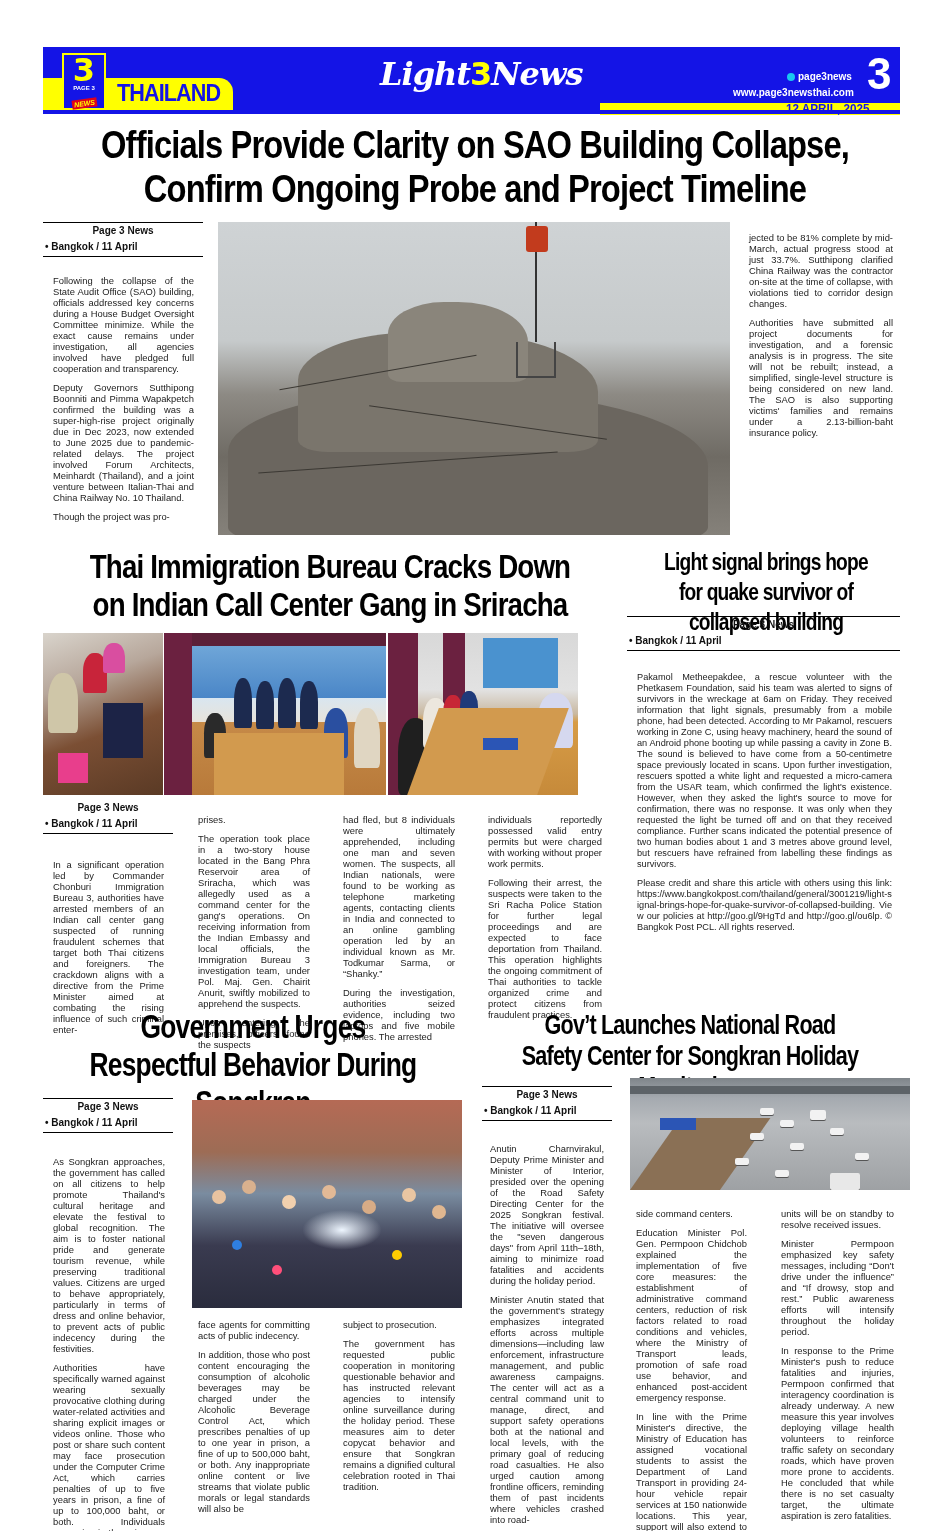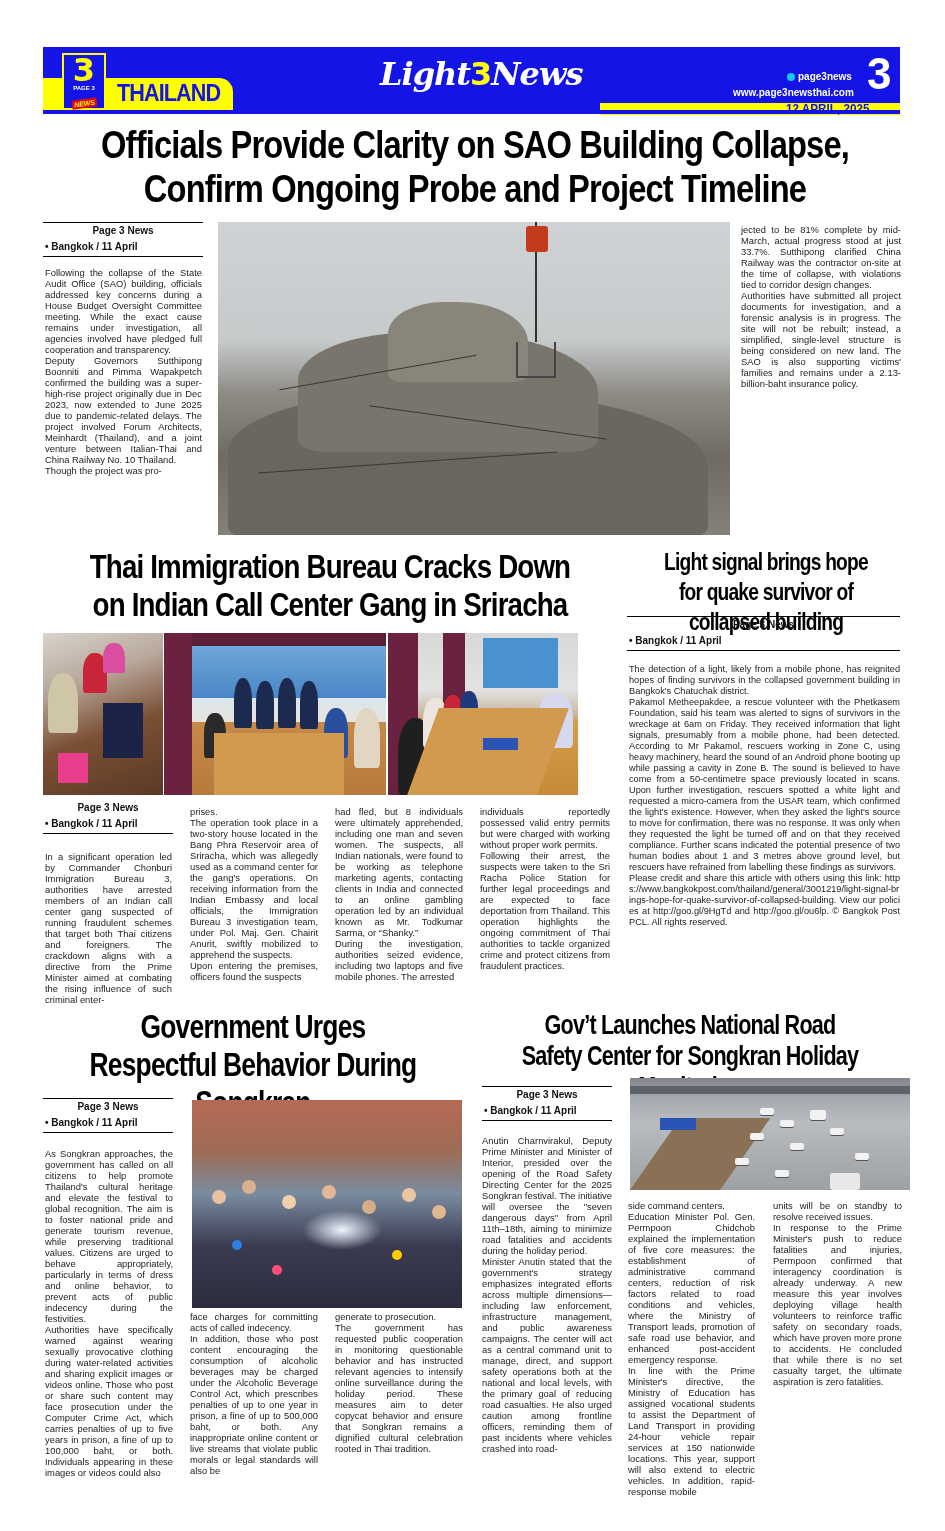--- a/index.html
+++ b/index.html
@@ -27,21 +27,21 @@
 #hl1{left:40px;top:124px;width:870px;font-size:38px;transform:scaleX(.86);transform-origin:center top}
 #hl2{left:40px;top:548px;width:580px;font-size:33px;transform:scaleX(.84);transform-origin:center top}
 #hl3{left:622px;top:547px;width:288px;font-size:24px;transform:scaleX(.80);transform-origin:center top;line-height:1.25}
 #hl4{left:40px;top:1008px;width:426px;font-size:33px;transform:scaleX(.80);transform-origin:center top}
 #hl5{left:470px;top:1010px;width:440px;font-size:27px;transform:scaleX(.80);transform-origin:center top}
 
 .byline{border-top:1.5px solid #000;border-bottom:1.5px solid #000;font-size:10px;font-weight:bold;padding:2px 0 4px}
 .byline .src{display:block;text-align:center;margin-bottom:5px}
 .byline .loc{display:block;padding-left:2px}
 .body{font-size:9.4px;line-height:11px;text-align:justify;color:#222}
-.body p{margin:0}
+.body p{margin:8px}
 
 .photo{overflow:hidden}
 #photo1{left:218px;top:222px;width:512px;height:313px;background:linear-gradient(180deg,#cfd3d5 0%,#c6cacb 38%,#8d8a84 55%,#6f6b64 75%,#85817a 100%)}
 .rubble{position:absolute;background:#6b665f;border-radius:40% 50% 10% 10%}
 .rebar{position:absolute;height:1px;background:#3b3833}
 #crane-line{left:535px;top:222px;width:2px;height:120px;background:#333}
 #basket{left:516px;top:342px;width:40px;height:36px;border:2px solid #444;border-top:none}
 #hook{left:526px;top:226px;width:22px;height:26px;background:#c23b1d;border-radius:3px}
 #photo2{left:43px;top:633px;width:120px;height:162px;background:linear-gradient(160deg,#d9d4cc 0%,#b7a79b 30%,#7b4f34 60%,#5a3a25 100%)}
 #photo3{left:164px;top:633px;width:222px;height:162px;background:linear-gradient(180deg,#5b2038 0%,#5b2038 8%,#6fa6d8 8%,#4a86c7 40%,#d9e6f0 40%,#e8e3da 55%,#c68a48 55%,#b87a3a 100%)}
@@ -79,21 +79,21 @@
 <div class="abs" id="date">12 APRIL, 2025</div>
 
 <div class="abs hl" id="hl1">Officials Provide Clarity on SAO Building Collapse, Confirm Ongoing Probe and Project Timeline</div>
 <div class="abs" style="left:43px;top:222px;width:160px">
   <div class="byline">
     <span class="src">Page 3 News</span>
     <span class="loc">•  Bangkok  / 11   April</span>
   </div>
 </div>
 <div class="abs body" style="left:45px;top:267px;width:157px">
-  <p>Following the collapse of the State Audit Office (SAO) building, officials addressed key concerns during a House Budget Oversight Committee meeting. While the exact cause remains under investigation, all agencies involved have pledged full cooperation and transparency.</p>
+  <p>Following the collapse of the State Audit Office (SAO) building, officials addressed key concerns during a House Budget Oversight Committee minimize. While the exact cause remains under investigation, all agencies involved have pledged full cooperation and transparency.</p>
   <p>Deputy Governors Sutthipong Boonniti and Pimma Wapakpetch confirmed the building was a super-high-rise project originally due in Dec 2023, now extended to June 2025 due to pandemic-related delays. The project involved Forum Architects, Meinhardt (Thailand), and a joint venture between Italian-Thai and China Railway No. 10 Thailand.</p>
   <p>Though the project was pro-</p>
 </div>
 <div class="abs photo" id="photo1">
   <div class="rubble" style="left:10px;top:170px;width:480px;height:150px"></div>
   <div class="rubble" style="left:80px;top:110px;width:300px;height:120px;background:#7a756c"></div>
   <div class="rubble" style="left:170px;top:80px;width:140px;height:80px;background:#8a857b"></div>
   <div class="rebar" style="left:60px;top:150px;width:200px;transform:rotate(-10deg)"></div>
   <div class="rebar" style="left:150px;top:200px;width:240px;transform:rotate(8deg)"></div>
   <div class="rebar" style="left:40px;top:240px;width:300px;transform:rotate(-4deg)"></div>
@@ -161,21 +161,20 @@
 </div>
 
 <div class="abs hl" id="hl3">Light signal brings hope for quake survivor of collapsed building</div>
 <div class="abs" style="left:627px;top:616px;width:273px">
   <div class="byline">
     <span class="src">Page 3 News</span>
     <span class="loc">•  Bangkok  / 11   April</span>
   </div>
 </div>
 <div class="abs body" style="left:629px;top:664px;width:271px;font-size:9.2px">
-  <p>The detection of a light, likely from a mobile phone, has reignited hopes of finding survivors in the collapsed government building in Bangkok's Chatuchak district.</p>
   <p>Pakamol Metheepakdee, a rescue volunteer with the Phetkasem Foundation, said his team was alerted to signs of survivors in the wreckage at 6am on Friday. They received information that light signals, presumably from a mobile phone, had been detected. According to Mr Pakamol, rescuers working in Zone C, using heavy machinery, heard the sound of an Android phone booting up while passing a cavity in Zone B. The sound is believed to have come from a 50-centimetre space previously located in scans. Upon further investigation, rescuers spotted a white light and requested a micro-camera from the USAR team, which confirmed the light's existence. However, when they asked the light's source to move for confirmation, there was no response. It was only when they requested the light be turned off and on that they received compliance. Further scans indicated the potential presence of two human bodies about 1 and 3 metres above ground level, but rescuers have refrained from labelling these findings as survivors.</p>
   <p style="word-break:break-all">Please credit and share this article with others using this link: https://www.bangkokpost.com/thailand/general/3001219/light-signal-brings-hope-for-quake-survivor-of-collapsed-building. View our policies at http://goo.gl/9HgTd and http://goo.gl/ou6lp. © Bangkok Post PCL. All rights reserved.</p>
 </div>
 
 <div class="abs hl" id="hl4">Government Urges Respectful Behavior During Songkran</div>
 <div class="abs" style="left:43px;top:1098px;width:130px">
   <div class="byline">
     <span class="src">Page 3 News</span>
     <span class="loc">•  Bangkok  / 11   April</span>
   </div>
@@ -191,25 +190,25 @@
   <div class="crowd-dot" style="left:130px;top:85px;width:14px;height:14px;background:#e2b996"></div>
   <div class="crowd-dot" style="left:170px;top:100px;width:14px;height:14px;background:#d8ac86"></div>
   <div class="crowd-dot" style="left:210px;top:88px;width:14px;height:14px;background:#eac6a2"></div>
   <div class="crowd-dot" style="left:240px;top:105px;width:14px;height:14px;background:#e0b790"></div>
   <div style="position:absolute;left:110px;top:110px;width:80px;height:40px;background:radial-gradient(ellipse,#eef6ff,transparent 70%)"></div>
   <div class="crowd-dot" style="left:40px;top:140px;width:10px;height:10px;background:#2f7fe0"></div>
   <div class="crowd-dot" style="left:200px;top:150px;width:10px;height:10px;background:#ffcc00"></div>
   <div class="crowd-dot" style="left:80px;top:165px;width:10px;height:10px;background:#ff4f7a"></div>
 </div>
 <div class="abs body" style="left:190px;top:1311px;width:128px">
-  <p>face charges for committing acts of called indecency.</p>
+  <p>face agents for committing acts of public indecency.</p>
   <p>In addition, those who post content encouraging the consumption of alcoholic beverages may be charged under the Alcoholic Beverage Control Act, which prescribes penalties of up to one year in prison, a fine of up to 500,000 baht, or both. Any inappropriate online content or live streams that violate public morals or legal standards will also be</p>
 </div>
 <div class="abs body" style="left:335px;top:1311px;width:128px">
-  <p>generate to prosecution.</p>
+  <p>subject to prosecution.</p>
   <p>The government has requested public cooperation in monitoring questionable behavior and has instructed relevant agencies to intensify online surveillance during the holiday period. These measures aim to deter copycat behavior and ensure that Songkran remains a dignified cultural celebration rooted in Thai tradition.</p>
 </div>
 
 <div class="abs hl" id="hl5">Gov’t Launches National Road Safety Center for Songkran Holiday Monitoring</div>
 <div class="abs" style="left:482px;top:1086px;width:130px">
   <div class="byline">
     <span class="src">Page 3 News</span>
     <span class="loc">•  Bangkok  / 11   April</span>
   </div>
 </div>
@@ -232,14 +231,15 @@
   <p>Anutin Charnvirakul, Deputy Prime Minister and Minister of Interior, presided over the opening of the Road Safety Directing Center for the 2025 Songkran festival. The initiative will oversee the "seven dangerous days" from April 11th–18th, aiming to minimize road fatalities and accidents during the holiday period.</p>
   <p>Minister Anutin stated that the government's strategy emphasizes integrated efforts across multiple dimensions—including law enforcement, infrastructure management, and public awareness campaigns. The center will act as a central command unit to manage, direct, and support safety operations both at the national and local levels, with the primary goal of reducing road casualties. He also urged caution among frontline officers, reminding them of past incidents where vehicles crashed into road-</p>
 </div>
 <div class="abs body" style="left:628px;top:1200px;width:127px">
   <p>side command centers.</p>
   <p>Education Minister Pol. Gen. Permpoon Chidchob explained the implementation of five core measures: the establishment of administrative command centers, reduction of risk factors related to road conditions and vehicles, where the Ministry of Transport leads, promotion of safe road use behavior, and enhanced post-accident emergency response.</p>
   <p>In line with the Prime Minister's directive, the Ministry of Education has assigned vocational students to assist the Department of Land Transport in providing 24-hour vehicle repair services at 150 nationwide locations. This year, support will also extend to electric vehicles. In addition, rapid-response mobile</p>
 </div>
 <div class="abs body" style="left:773px;top:1200px;width:129px">
   <p>units will be on standby to resolve received issues.</p>
+  <p>Minister Permpoon emphasized key safety messages, including “Don't drive under the influence” and “If drowsy, stop and rest.” Public awareness efforts will intensify throughout the holiday period.</p>
   <p>In response to the Prime Minister's push to reduce fatalities and injuries, Permpoon confirmed that interagency coordination is already underway. A new measure this year involves deploying village health volunteers to reinforce traffic safety on secondary roads, which have proven more prone to accidents. He concluded that while there is no set casualty target, the ultimate aspiration is zero fatalities.</p>
 </div>
 
 </body></html>

